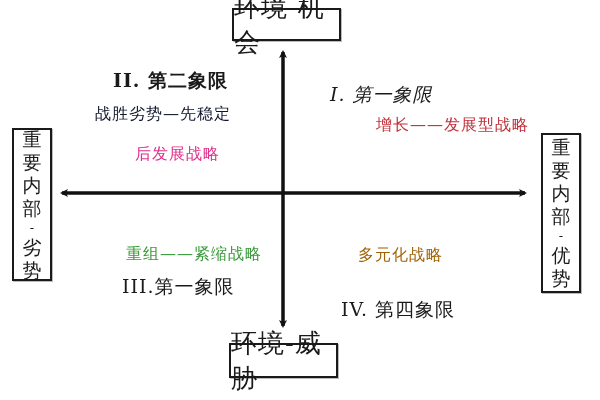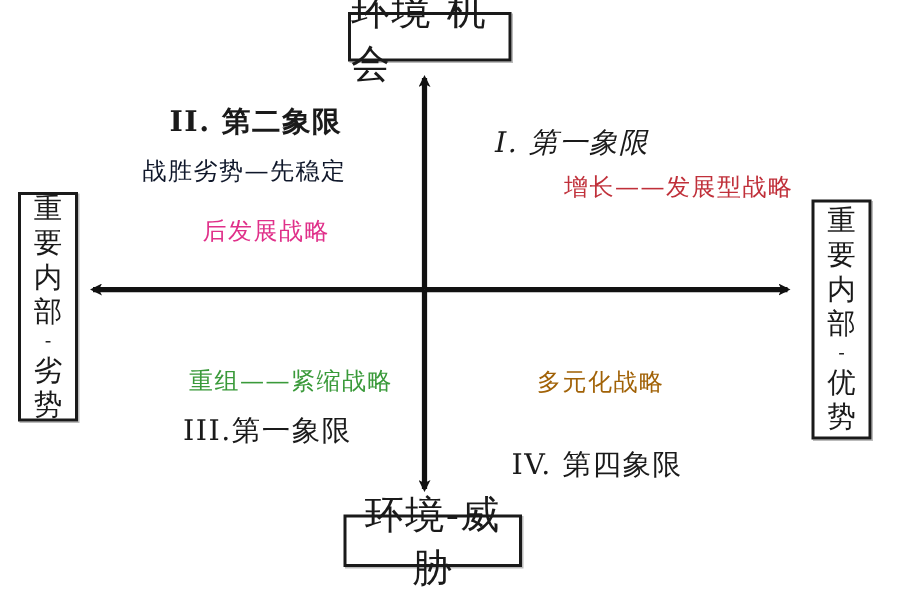--- a/index.html
+++ b/index.html
@@ -29,21 +29,21 @@
   <line x1="283" y1="193" x2="283" y2="52" stroke="#111" stroke-width="3.5" marker-end="url(#arr)"></line>
   <line x1="283" y1="193" x2="283" y2="326" stroke="#111" stroke-width="3.5" marker-end="url(#arr)"></line>
   <line x1="283" y1="193" x2="62" y2="193" stroke="#111" stroke-width="3.5" marker-end="url(#arr)"></line>
   <line x1="283" y1="193" x2="525" y2="193" stroke="#111" stroke-width="3.5" marker-end="url(#arr)"></line>
 </svg>
 
 <div class="box hbox" style="left:232px; top:8px; width:109px; height:33px;">
   <span>环境-机会</span>
 </div>
 
-<div class="box hbox" style="left:229px; top:343px; width:119px; height:35px;text-align:center;">
+<div class="box hbox" style="left:229px; top:343px; width:109px; height:35px;">
   <span>环境-威胁</span>
 </div>
 
 <div class="box vbox" style="left:12px; top:128px; width:40px; height:153px;">
   <span>重</span>
   <span>要</span>
   <span>内</span>
   <span>部</span>
   <span style="font-size:13px;line-height:16px;">-</span>
   <span>劣</span>

